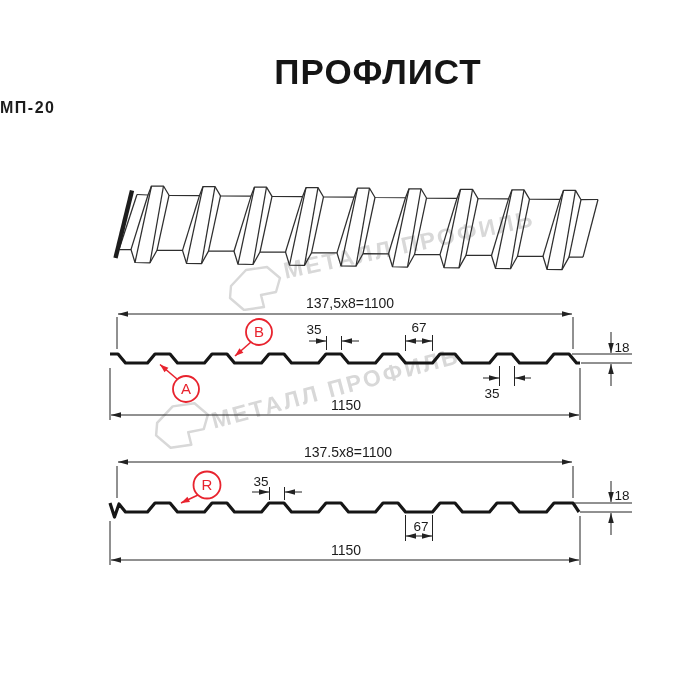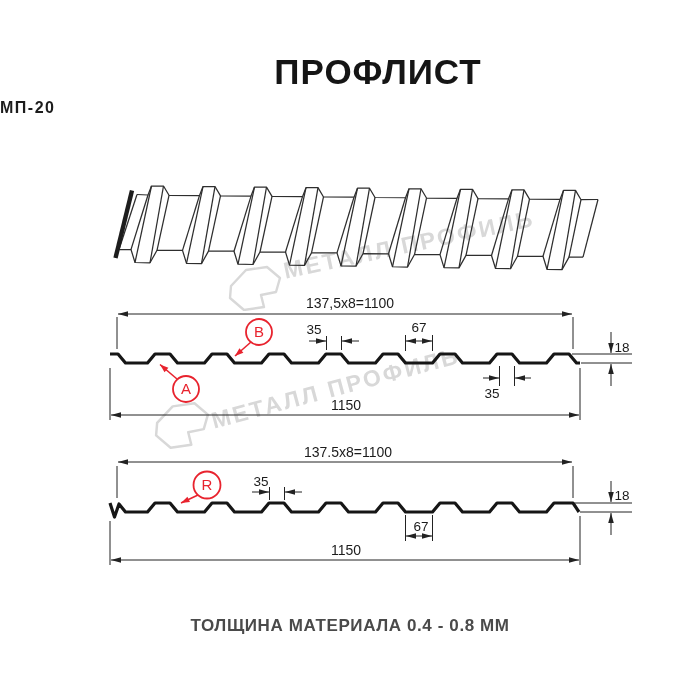--- a/index.html
+++ b/index.html
@@ -202,14 +202,13 @@
       <line class="xln" x1="344" y1="560" x2="111" y2="560" marker-end="url(#ah)"></line>
       <line class="xln" x1="344" y1="560" x2="579" y2="560" marker-end="url(#ah)"></line>
       <text class="dimtext" x="346" y="555" text-anchor="middle">1150</text>
 
       <line class="redln" x1="198" y1="495" x2="181" y2="503" marker-end="url(#ahr)"></line>
       <circle class="redcirc" cx="207" cy="485" r="13.5"></circle>
       <text class="redtext" x="207" y="490" text-anchor="middle">R</text>
     </g>
   </svg>
 
-  <div class="footer">ТОЛЩИНА МАТЕРИАЛА 0.4 - 0.8 ММ</div>
 </div>
 
 </body></html>

